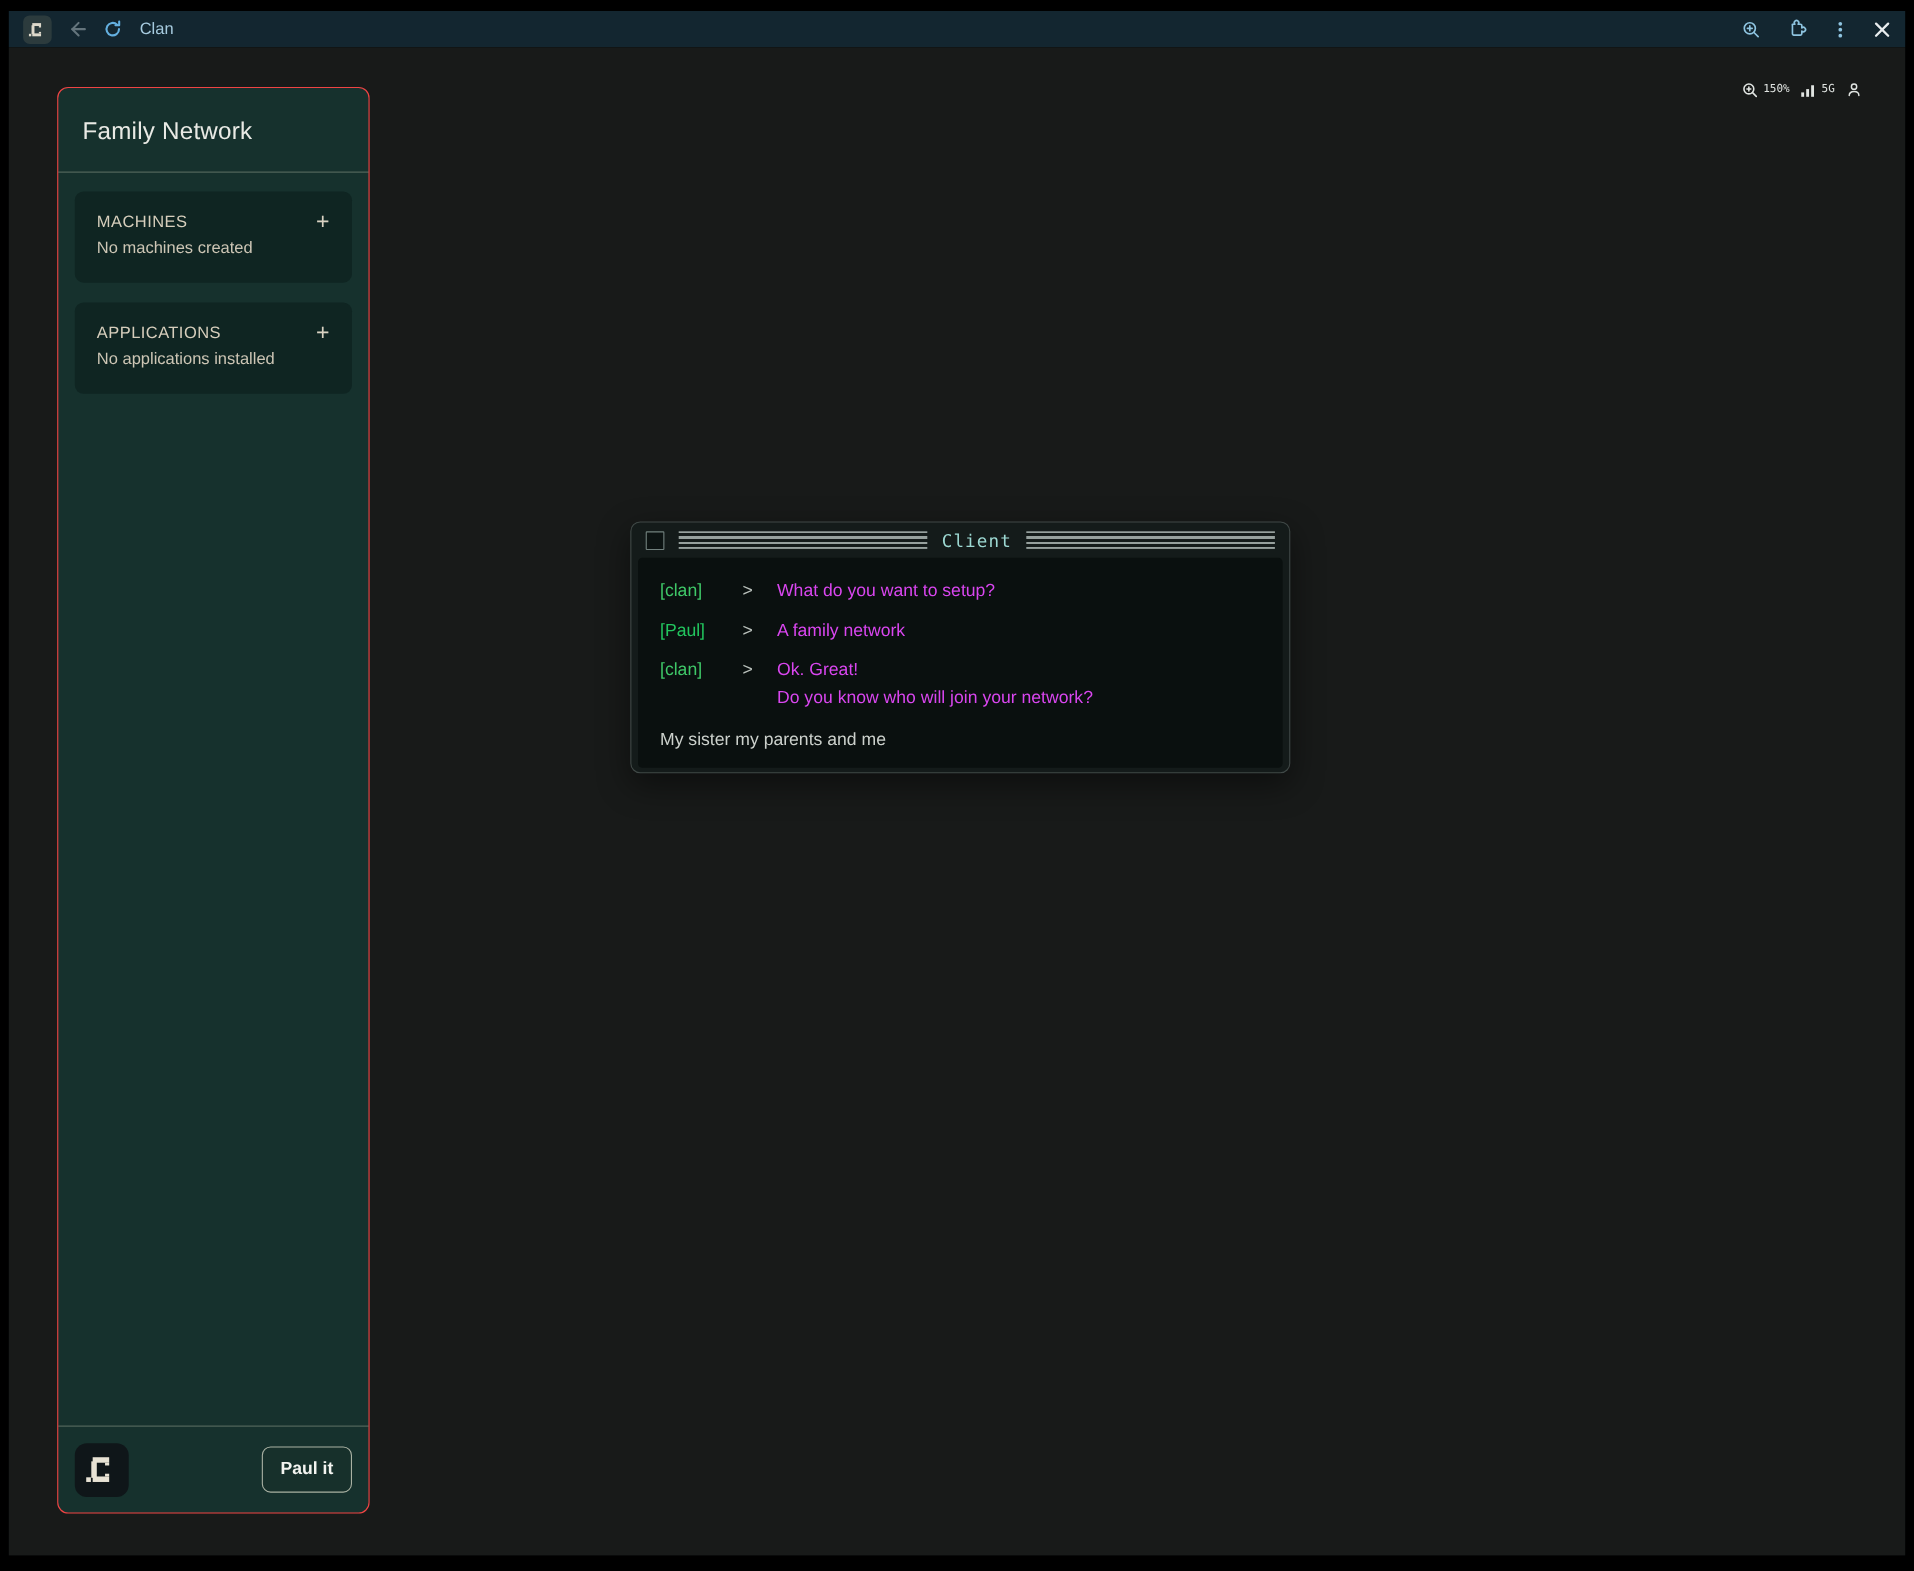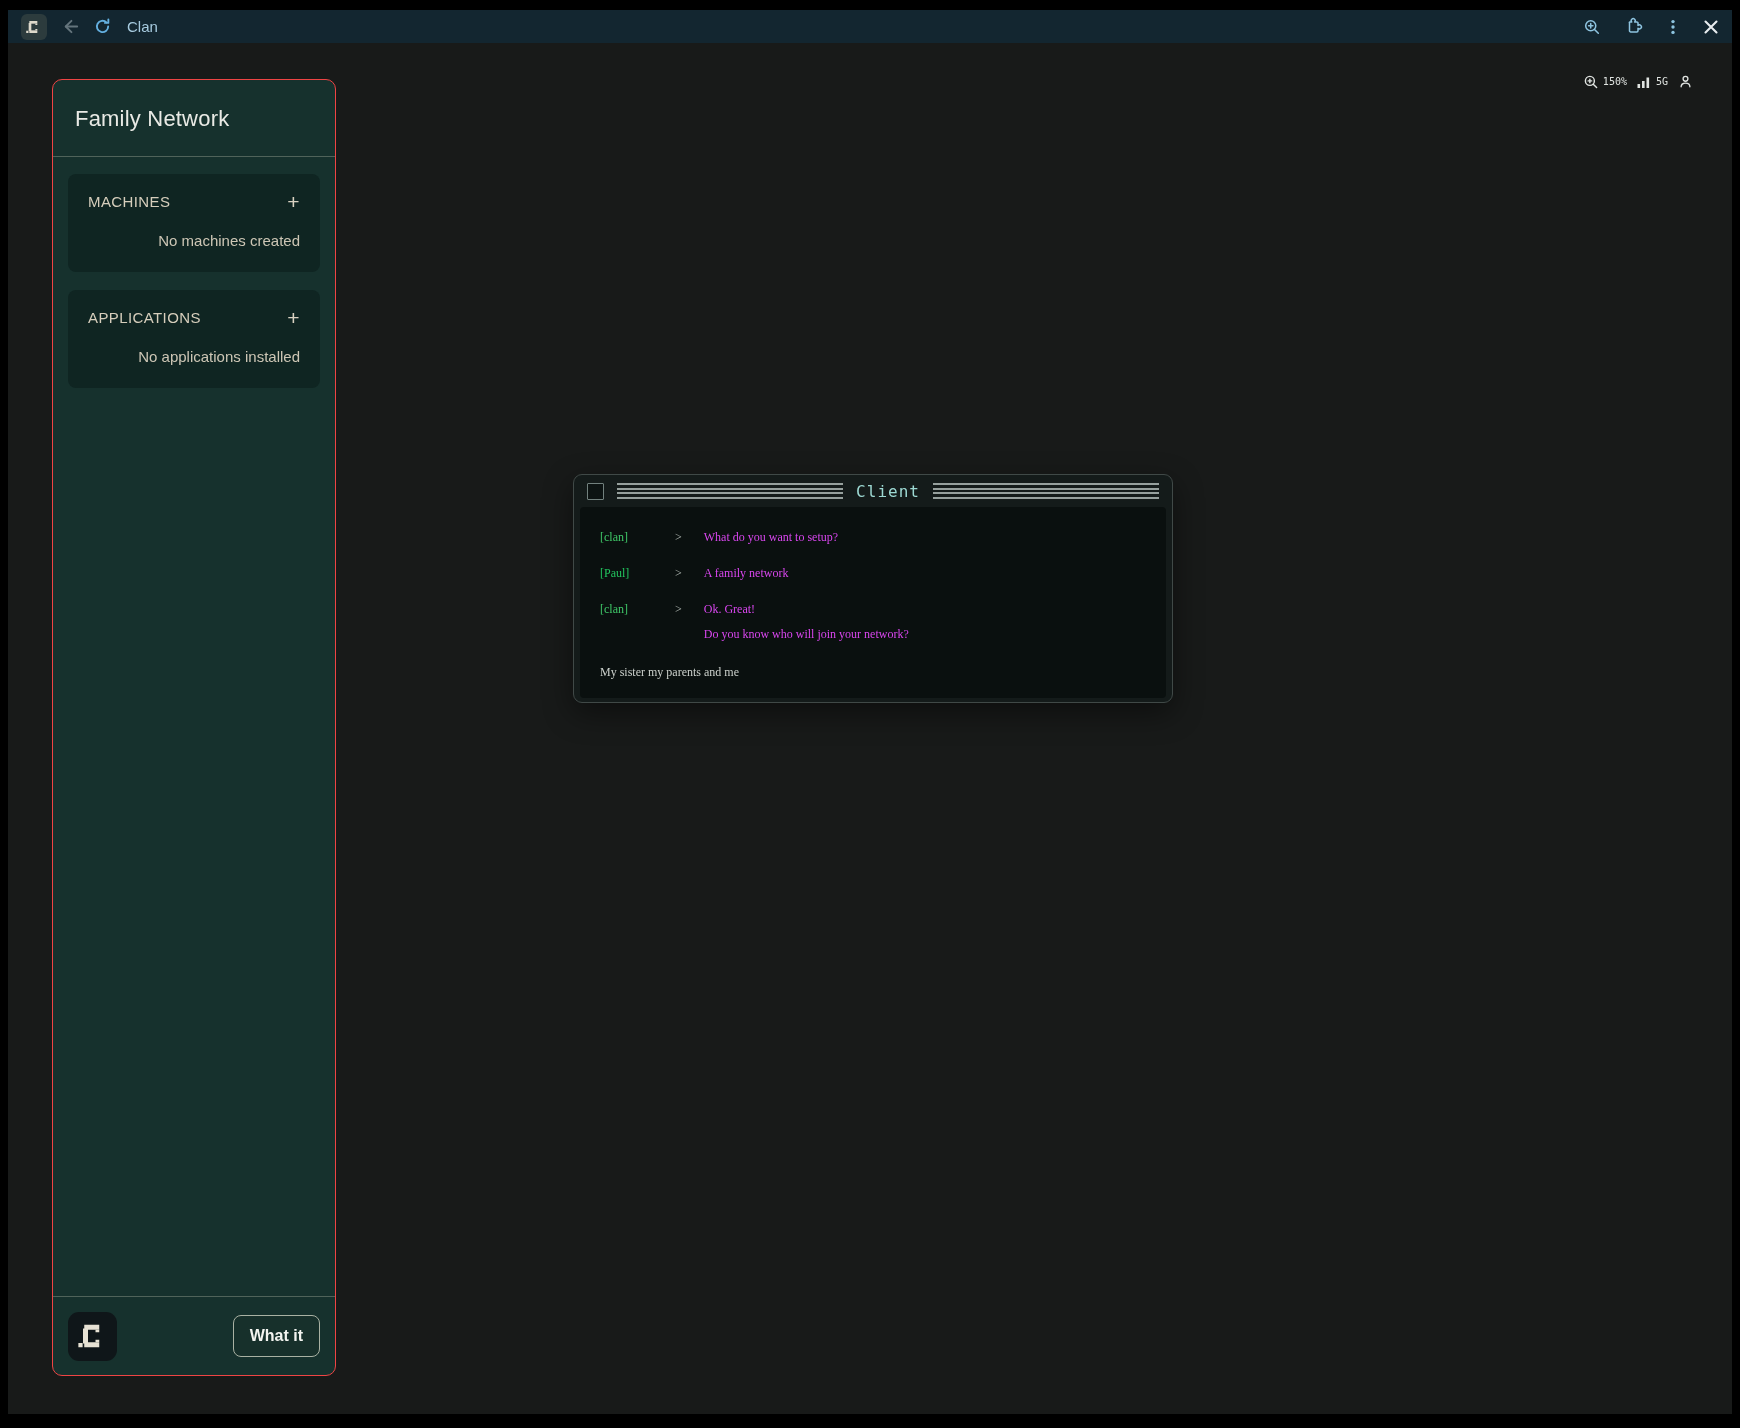--- a/index.html
+++ b/index.html
@@ -30,21 +30,21 @@
   
   .sidebar { position:absolute; left:44px; top:36px; width:284px; height:1297px;
              background:#16312d; border:1px solid #ef4444; border-radius:10px; }
   .sb-header { padding:26px 22px 24px; border-bottom:1px solid rgba(190,195,175,.35); }
   .sb-title { color:#e9eae5; font-size:22px; font-weight:500; letter-spacing:.2px; }
   .sb-body { padding:17px 15px; }
   .card { background:#0f2522; border-radius:8px; padding:19px 20px 23px; margin-bottom:18px; }
   .card-head { display:flex; justify-content:space-between; align-items:center;
                color:#d6cebc; font-size:15px; letter-spacing:.4px; }
   .card-add { font-size:21px; font-weight:300; color:#d9d2c2; line-height:16px; cursor:pointer; }
-  .card-empty { margin-top:22px; text-align:right; color:#cdc6b5; font-size:15px; }
+  .card-empty { margin-top:7px; text-align:left; color:#cdc6b5; font-size:15px; }
   .sb-footer { position:absolute; left:0; right:0; bottom:0; height:79px;
                border-top:1px solid rgba(190,195,175,.35); display:flex;
                align-items:center; justify-content:space-between; padding:0 15px; }
   .logo-tile { width:49px; height:49px; background:#0f1619; border-radius:11px;
                display:flex; align-items:center; justify-content:center; }
   .ship-btn { background:#17302b; border:1.5px solid #a9b1a3; border-radius:8px;
               color:#f3f4f0; font-size:16px; font-weight:700; padding:11px 16px;
               cursor:pointer; font-family:"Liberation Sans", sans-serif; }
 
   
@@ -52,22 +52,22 @@
               background:#141b1a; border:1px solid #404947; border-radius:9px;
               box-shadow:0 10px 30px rgba(0,0,0,.45); }
   .t-titlebar { height:32px; display:flex; align-items:center; gap:13px; padding:0 13px; }
   .t-closebox { width:17px; height:17px; border:1.5px solid #72817e;
                 background:#0c1312; border-radius:1px; flex:none; cursor:pointer; }
   .t-stripes { flex:1; height:16px;
                background:repeating-linear-gradient(to bottom,#96a09d 0 2px,transparent 2px 4.7px); }
   .t-title { color:#9dd9d3; font-family:"DejaVu Sans Mono", monospace;
              font-size:16px; letter-spacing:1px; }
   .t-content { margin:0 6px 6px; height:191px; background:#0a100f; border-radius:4px;
-               padding:18px 20px; font-family:Liberation Serif, serif;
-               font-size:12px; color:#ccd1cc; overflow:hidden; }
+               padding:18px 20px; font-family:Liberation Sans, sans-serif;
+               font-size:16px; color:#ccd1cc; overflow:hidden; }
   .msg { display:flex; line-height:25px; margin-bottom:11px; }
   .speaker { width:58px; flex:none; }
   .speaker.green { color:#3fc868; }
   .speaker.blue  { color:#22c55e; }
   .prompt { flex:none; margin:0 22px 0 17px; color:#bcc3be; }
   .msg-text { color:#d946ef; }
   .input-line { margin-top:13px; line-height:25px; color:#ccd1cc; }
 
   svg { display:block; }
 </style>
@@ -202,21 +202,21 @@
               <rect x="5" y="3" width="12" height="4"></rect>
               <rect x="14" y="7" width="3" height="2"></rect>
               <rect x="4" y="6" width="4" height="12"></rect>
               <rect x="5" y="17" width="12" height="4"></rect>
               <rect x="14" y="15" width="3" height="2"></rect>
               <rect x="0.3" y="17.6" width="3.4" height="3.4"></rect>
             </g>
           </svg>
         </span>
       </div>
-      <button class="ship-btn">What it</button>
+      <button class="ship-btn">Paul it</button>
     </div>
   </div>
 
   <div class="terminal">
     <div class="t-titlebar">
       <div class="t-closebox"></div>
       <div class="t-stripes"></div>
       <span class="t-title">Client</span>
       <div class="t-stripes"></div>
     </div>

